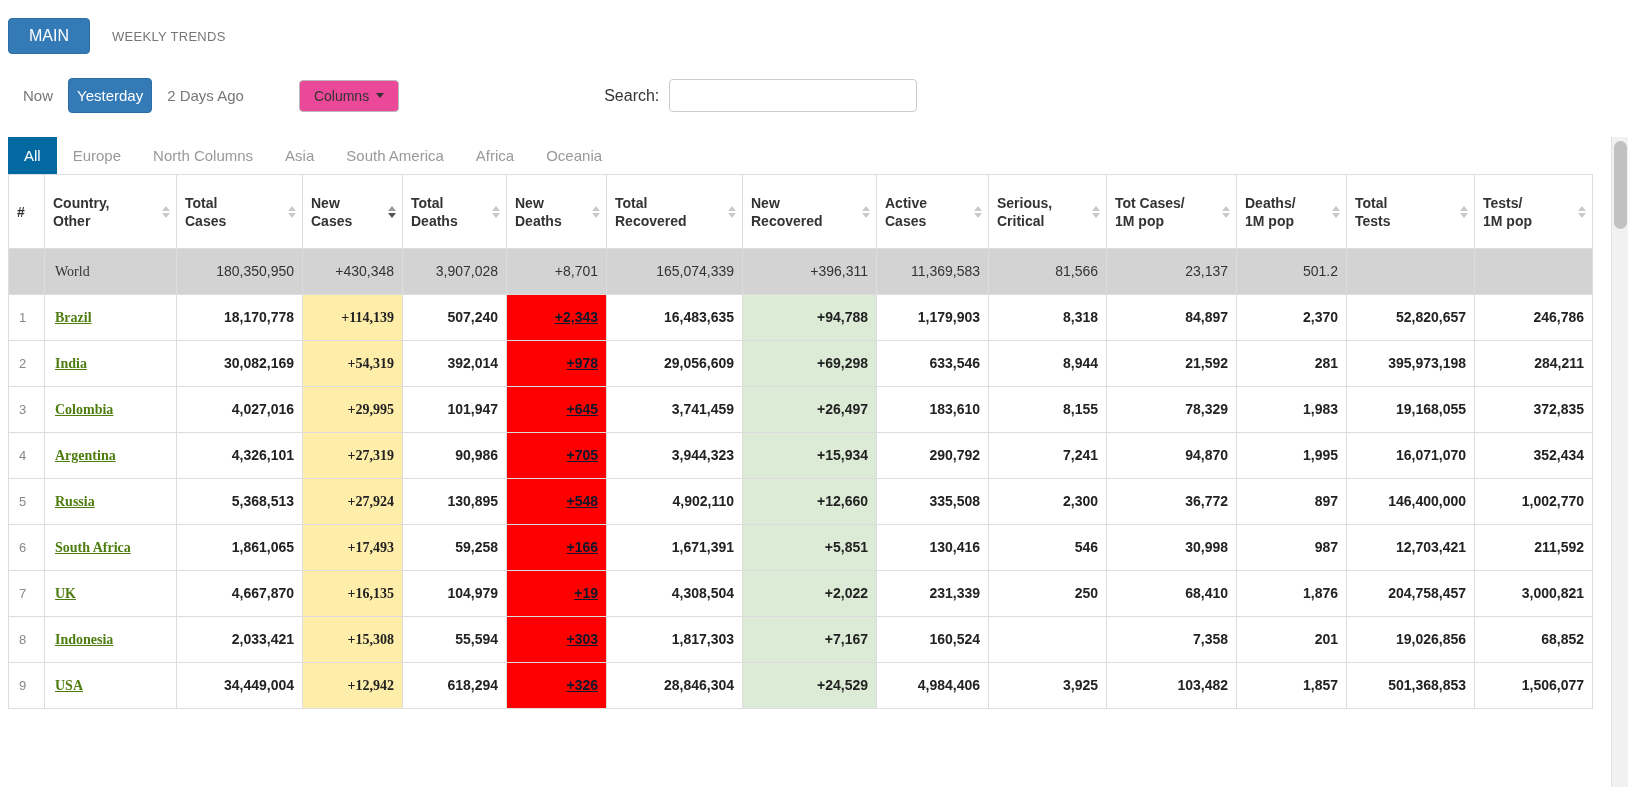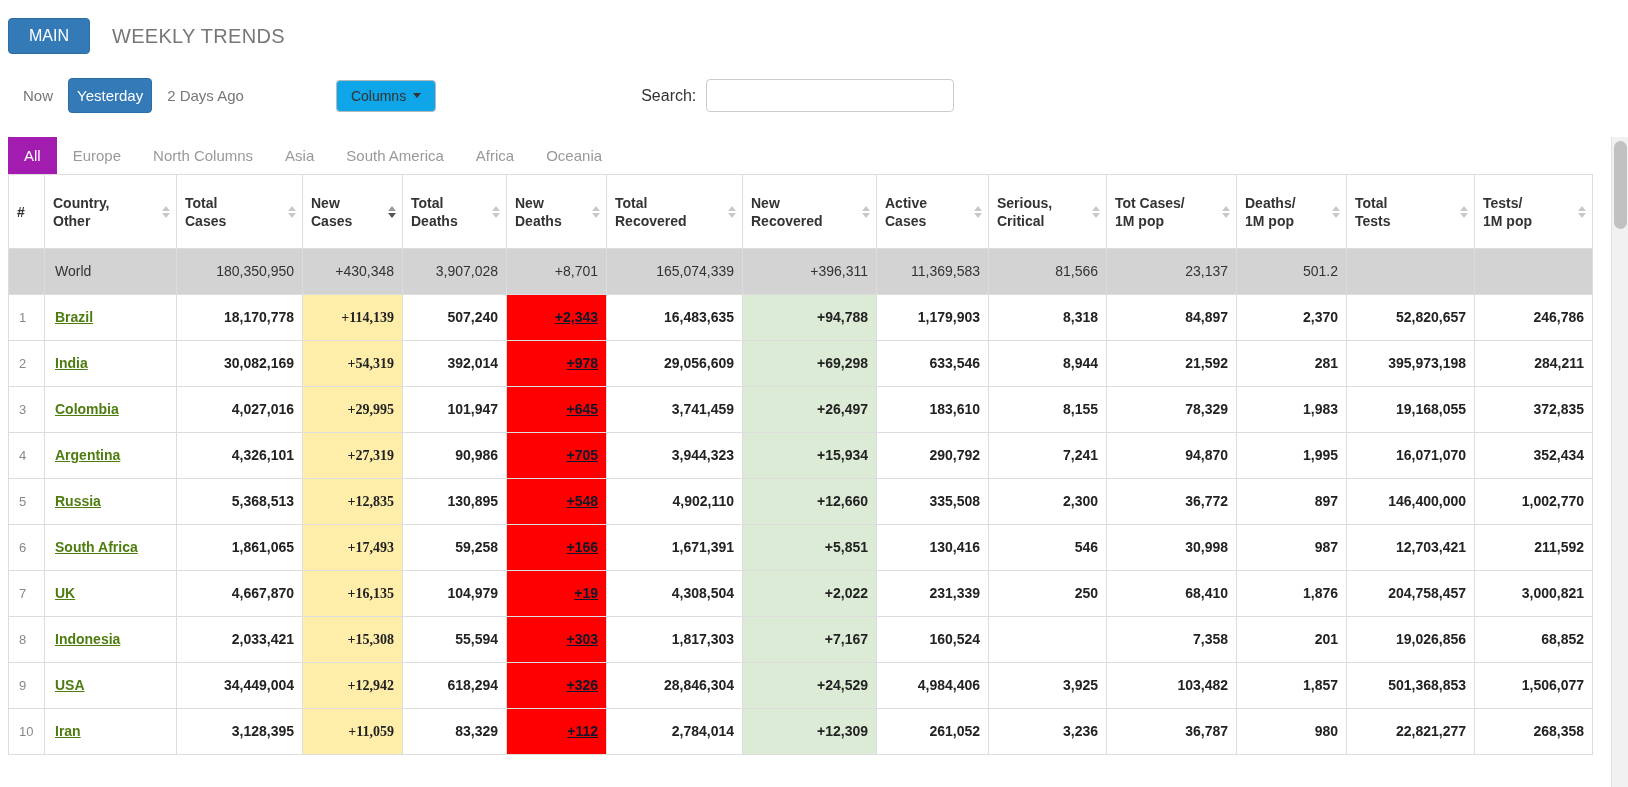--- a/index.html
+++ b/index.html
@@ -16,39 +16,39 @@
     --new-recovered-bg:#dcebd5;
     --world-bg:#d3d3d3;
     --border:#ddd;
   }
 
   
   .top-tabs { margin:18px 0 0 8px; display:flex; align-items:center; }
   .btn { border:1px solid transparent; border-radius:4px; font-size:16px; cursor:pointer; }
   .btn-primary { background:var(--accent); color:#fff; border-color:#2e6da4; }
   .tab-main { padding:8px 20px; }
-  .tab-weekly { margin-left:22px; color:#777; font-size:20px; letter-spacing:.3px; cursor:pointer; }
+  .tab-weekly { margin-left:22px; color:#777; font-size:13px; letter-spacing:.3px; cursor:pointer; }
 
   
   .toolbar { margin-top:24px; padding-left:8px; display:flex; align-items:center; font-size:15px; }
   .time-link { color:#777; padding:8px 15px; cursor:pointer; }
   .time-active { padding:8px 8px; font-size:15px; }
   .btn-columns {
-    margin-left:77px; background:#0ea5e9; border:1px solid #b9b9b9; border-radius:4px;
+    margin-left:40px; background:#ec4899; border:1px solid #b9b9b9; border-radius:4px;
     padding:7px 14px; font-size:14px; color:#333; cursor:pointer; display:inline-flex; align-items:center;
   }
   .caret { display:inline-block; margin-left:7px; width:0; height:0;
     border-left:4px solid transparent; border-right:4px solid transparent; border-top:5px solid #333; }
   .search-label { margin-left:205px; font-size:16px; color:#333; }
   .search-input { margin-left:10px; width:248px; height:33px; border:1px solid #ccc; border-radius:4px; padding:0 8px; font-size:14px; }
 
   
   .region-tabs { margin-top:24px; padding-left:8px; display:flex; font-size:15px; }
   .region-tab { padding:10px 16px; color:#999; cursor:pointer; white-space:nowrap; }
-  .region-tab.active { background:#a21caf; color:#fff; }
+  .region-tab.active { background:#0369a1; color:#fff; }
 
   
   table.covid { border-collapse:collapse; table-layout:fixed; margin-left:8px; width:1584px; background:#fff; }
   col.c-rank{width:36px} col.c-country{width:132px} col.c-total_cases{width:126px}
   col.c-new_cases{width:100px} col.c-total_deaths{width:104px} col.c-new_deaths{width:100px}
   col.c-total_recovered{width:136px} col.c-new_recovered{width:134px} col.c-active_cases{width:112px}
   col.c-serious_critical{width:118px} col.c-cases_per_1m{width:130px} col.c-deaths_per_1m{width:110px}
   col.c-total_tests{width:128px} col.c-tests_per_1m{width:118px}
 
   th, td { border:1px solid var(--border); }
@@ -61,21 +61,21 @@
     display:flex; flex-direction:column; gap:2px; }
   .sort-icon i { display:block; width:0; height:0;
     border-left:4px solid transparent; border-right:4px solid transparent; }
   .sort-icon i.up   { border-bottom:5px solid #c9c9c9; }
   .sort-icon i.down { border-top:5px solid #c9c9c9; }
   .sort-icon.active i.down { border-top-color:#555; }
   .sort-icon.active i.up   { border-bottom-color:#9a9a9a; }
 
   td { padding:14px 8px; font-size:14px; line-height:17px; }
   td.rank { color:#888; font-size:13px; padding-left:10px; font-weight:normal; }
-  td.country { padding-left:10px; }
+  td.country { padding-left:10px;font-family:Liberation Serif, serif; }
   td.country a { color:#4d7c0f; font-weight:bold; text-decoration:underline; cursor:pointer; }
   td.num { text-align:right; font-weight:bold; color:#222; }
 
   tr.world-row td { background:var(--world-bg); font-weight:normal; color:#333; }
   tr.world-row td.country { font-weight:normal; }
 
   tr.data-row td.cell-new_cases { background:var(--new-cases-bg);font-family:Liberation Serif, serif; }
   tr.data-row td.cell-new_deaths { background:var(--new-deaths-bg); color:#0f172a;text-decoration:underline; }
   tr.data-row td.cell-new_recovered { background:var(--new-recovered-bg); }
 
@@ -349,21 +349,21 @@
         <td class="num cell-serious_critical">7,241</td>
         <td class="num cell-cases_per_1m">94,870</td>
         <td class="num cell-deaths_per_1m">1,995</td>
         <td class="num cell-total_tests">16,071,070</td>
         <td class="num cell-tests_per_1m">352,434</td>
       </tr>
       <tr class="data-row">
         <td class="rank">5</td>
         <td class="country"><a href="#">Russia</a></td>
         <td class="num cell-total_cases">5,368,513</td>
-        <td class="num cell-new_cases">+12,835</td>
+        <td class="num cell-new_cases">+27,924</td>
         <td class="num cell-total_deaths">130,895</td>
         <td class="num cell-new_deaths">+548</td>
         <td class="num cell-total_recovered">4,902,110</td>
         <td class="num cell-new_recovered">+12,660</td>
         <td class="num cell-active_cases">335,508</td>
         <td class="num cell-serious_critical">2,300</td>
         <td class="num cell-cases_per_1m">36,772</td>
         <td class="num cell-deaths_per_1m">897</td>
         <td class="num cell-total_tests">146,400,000</td>
         <td class="num cell-tests_per_1m">1,002,770</td>
@@ -425,34 +425,18 @@
         <td class="num cell-new_deaths">+326</td>
         <td class="num cell-total_recovered">28,846,304</td>
         <td class="num cell-new_recovered">+24,529</td>
         <td class="num cell-active_cases">4,984,406</td>
         <td class="num cell-serious_critical">3,925</td>
         <td class="num cell-cases_per_1m">103,482</td>
         <td class="num cell-deaths_per_1m">1,857</td>
         <td class="num cell-total_tests">501,368,853</td>
         <td class="num cell-tests_per_1m">1,506,077</td>
       </tr>
-      <tr class="data-row">
-        <td class="rank">10</td>
-        <td class="country"><a href="#">Iran</a></td>
-        <td class="num cell-total_cases">3,128,395</td>
-        <td class="num cell-new_cases">+11,059</td>
-        <td class="num cell-total_deaths">83,329</td>
-        <td class="num cell-new_deaths">+112</td>
-        <td class="num cell-total_recovered">2,784,014</td>
-        <td class="num cell-new_recovered">+12,309</td>
-        <td class="num cell-active_cases">261,052</td>
-        <td class="num cell-serious_critical">3,236</td>
-        <td class="num cell-cases_per_1m">36,787</td>
-        <td class="num cell-deaths_per_1m">980</td>
-        <td class="num cell-total_tests">22,821,277</td>
-        <td class="num cell-tests_per_1m">268,358</td>
-      </tr>
     </tbody>
 </table>
 
 <div class="scrollbar">
   <div class="scroll-thumb"></div>
 </div>
 
 </body></html>

